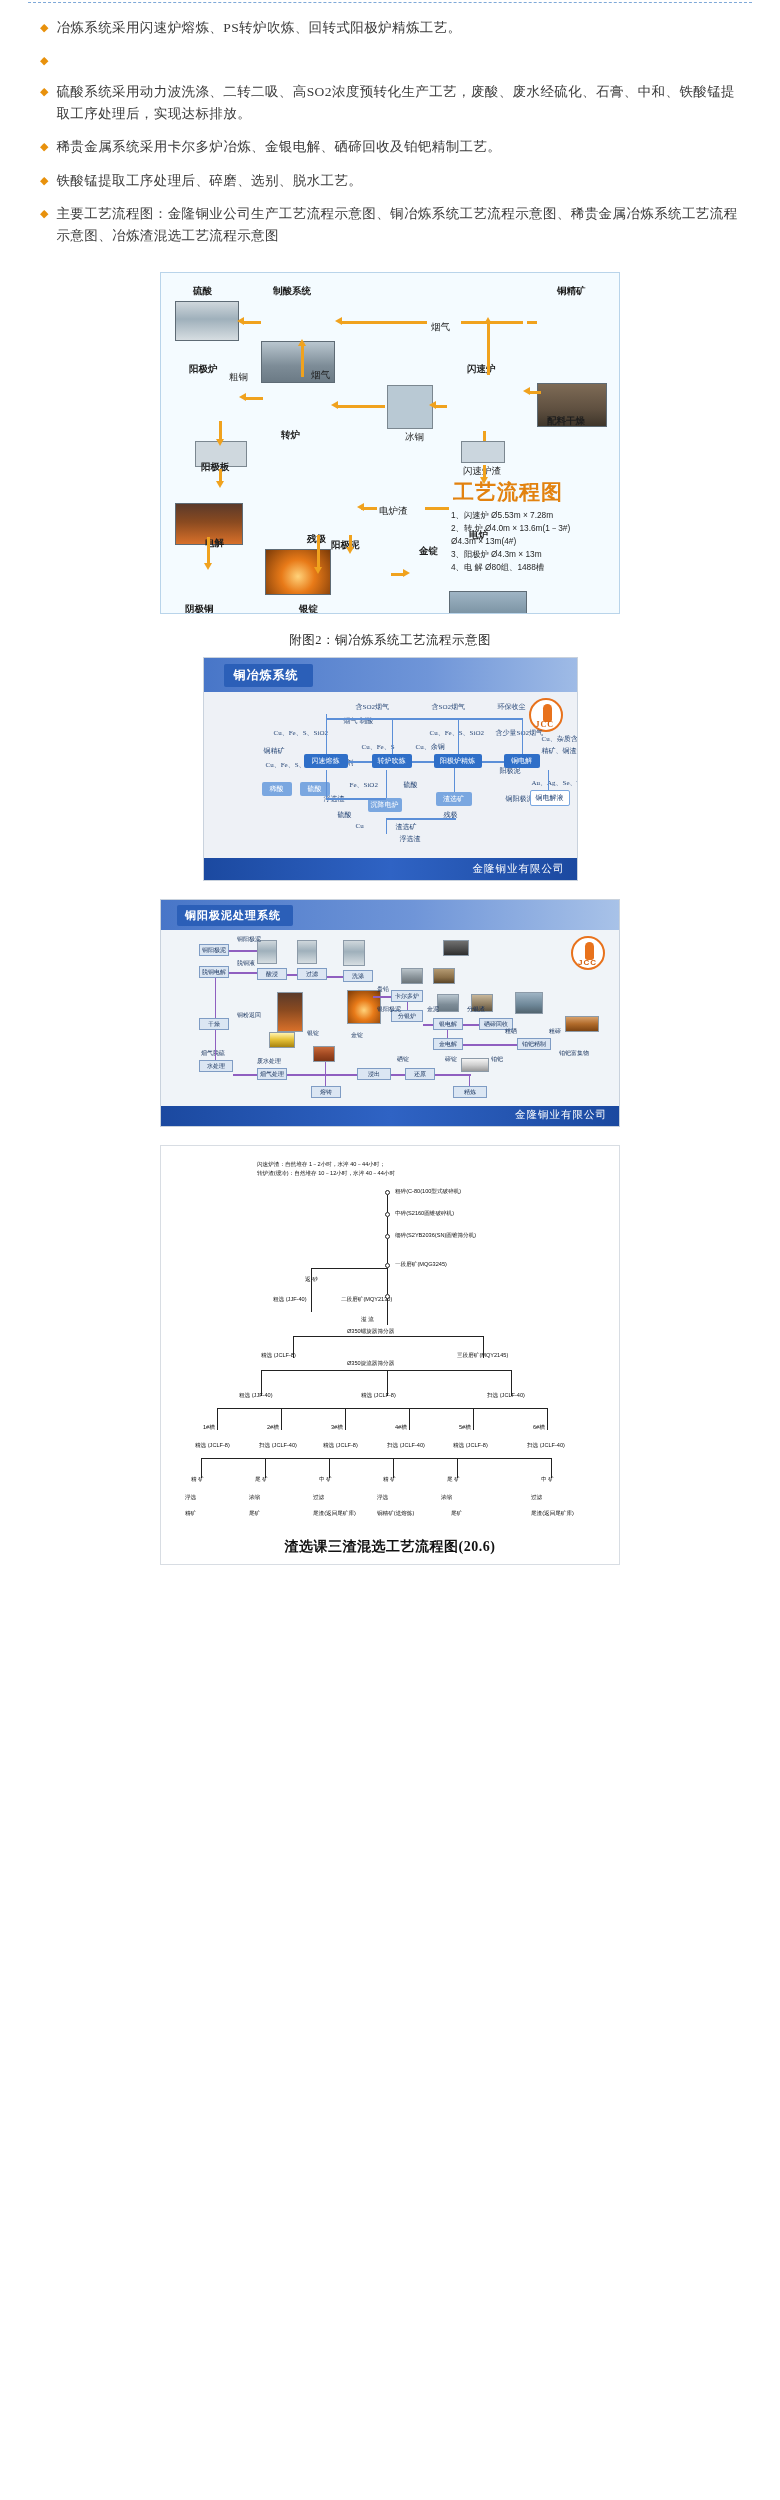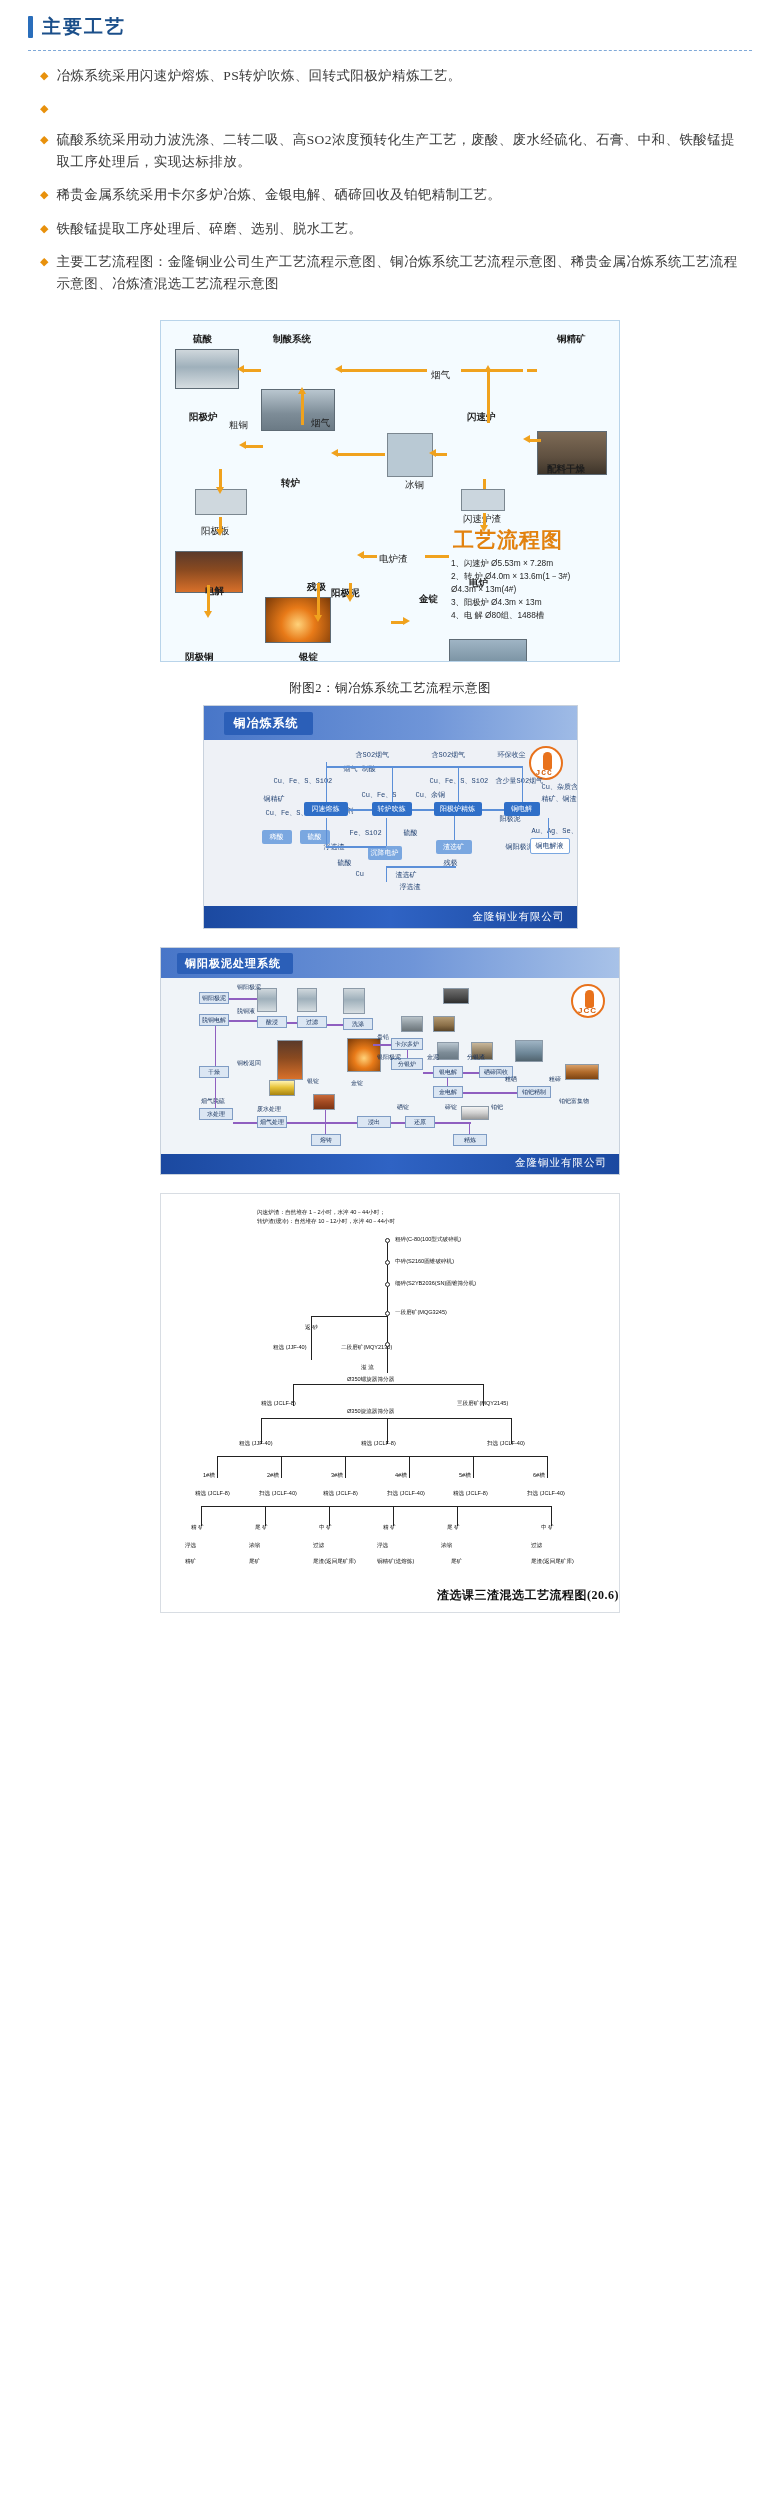--- a/index.html
+++ b/index.html
@@ -110,21 +110,21 @@
   }
   .hexbox {
     position: absolute; border: 1px solid #7b8790; background: #dce6ec;
   }
 
   
   .fig2 {
     width: 375px; margin: 0 auto; height: 224px;
     background: #eef1f6; position: relative; overflow: hidden;
     border: 1px solid #c9d2dd;
-    font-family: Liberation Mono, monospace;
+    font-family: Liberation Serif, serif;
   }
   .f2-band-top {
     position: absolute; left: 0; top: 0; width: 100%; height: 34px;
     background: linear-gradient(90deg,#4876c8 0%, #6f95d8 60%, #9fbbe6 100%);
   }
   .f2-band-bot {
     position: absolute; left: 0; bottom: 0; width: 100%; height: 22px;
     background: linear-gradient(90deg,#1b49a0 0%, #2f63c4 50%, #1b49a0 100%);
   }
   .f2-title {
@@ -212,38 +212,34 @@
     position: absolute; font-size: 5.6px; color: #111111; white-space: nowrap;
   }
   .f4l { position: absolute; background: #222222; }
   .f4l.h { height: 0.8px; }
   .f4l.v { width: 0.8px; }
   .f4circ {
     position: absolute; width: 5px; height: 5px; border-radius: 50%;
     border: 0.8px solid #222; background: #fff;
   }
   .f4-title {
-    position: absolute; left: 0; right: 0; bottom: 8px; text-align: right;
-    font-size: 12px; color: #111; font-weight: bold; letter-spacing: 0.5px;
+    position: absolute; left: 0; right: 0; bottom: 8px; text-align: center;
+    font-size: 14px; color: #111; font-weight: bold; letter-spacing: 0.5px;
     font-family: "Liberation Serif", serif;
   }
   .f4-note {
     position: absolute; left: 96px; top: 14px; font-size: 5.6px; color: #111;
     line-height: 1.5; white-space: nowrap;
   }
 </style>
 </head>
 <body>
 
 <div class="page">
 
-  <div class="title-row">
-    <div class="title-bar"></div>
-    <div class="page-title">主要工艺</div>
-  </div>
   <div class="title-divider"></div>
 
   <div class="bullets">
     <div class="bullet">
       <span class="bullet-mark">◆</span>
       <span class="bullet-text">冶炼系统采用闪速炉熔炼、PS转炉吹炼、回转式阳极炉精炼工艺。</span>
     </div>
     <div class="bullet">
       <span class="bullet-mark">◆</span>
     </div>
@@ -289,21 +285,21 @@
 
       <div class="f1 ph flash" style="left:288px; top:104px; width:78px; height:52px;"></div>
       <div class="lbl b" style="left:306px; top:90px;">闪速炉</div>
 
       <div class="lbl b" style="left:386px; top:142px;">配料干燥</div>
 
       <div class="f1 hexbox" style="left:226px; top:112px; width:46px; height:44px; background:#b9c9d4;"></div>
       <div class="lbl" style="left:244px; top:158px;">冰铜</div>
 
       <div class="f1 diamond" style="left:34px; top:168px; width:52px; height:26px;"></div>
-      <div class="lbl" style="left:40px; top:204px;">阳极板</div>
+      <div class="lbl" style="left:40px; top:188px;font-weight:bold;">阳极板</div>
 
       <div class="f1 hexbox" style="left:300px; top:168px; width:44px; height:22px; background:#cbd6de;"></div>
       <div class="lbl" style="left:302px; top:192px;">闪速炉渣</div>
 
       <div class="lbl b" style="left:44px; top:264px;">电解</div>
 
       <div class="lbl b" style="left:146px; top:260px;">残极</div>
 
       <div class="lbl b" style="left:308px; top:256px;">电炉</div>
       <div class="lbl" style="left:218px; top:232px;">电炉渣</div>

